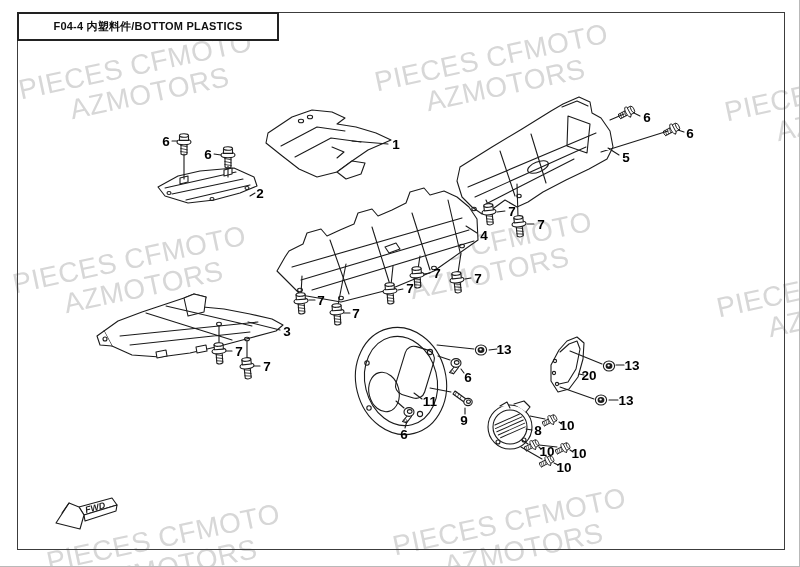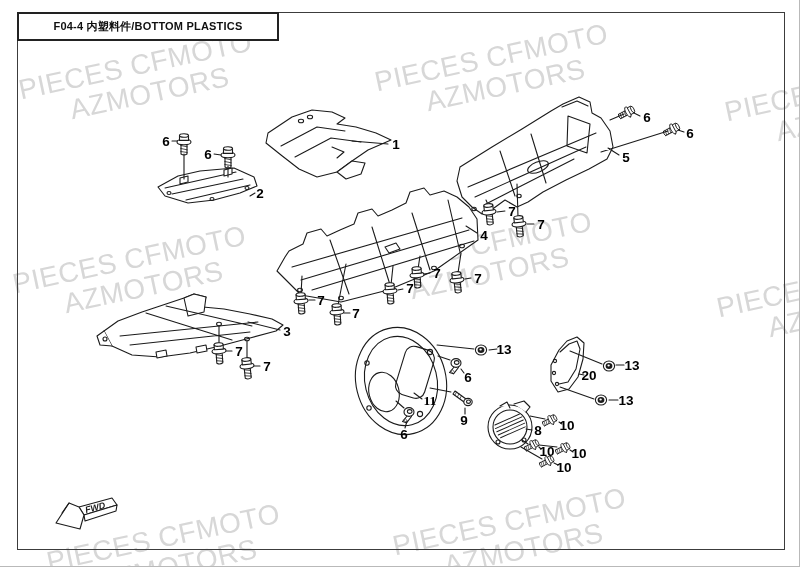--- a/index.html
+++ b/index.html
@@ -216,20 +216,20 @@
       <span class="part-label" style="left: 356px; top: 313px;">7</span>
       <span class="part-label" style="left: 321px; top: 300px;">7</span>
       <span class="part-label" style="left: 239px; top: 351px;">7</span>
       <span class="part-label" style="left: 267px; top: 366px;">7</span>
       <span class="part-label" style="left: 538px; top: 430px;">8</span>
       <span class="part-label" style="left: 464px; top: 420px;">9</span>
       <span class="part-label" style="left: 567px; top: 425px;">10</span>
       <span class="part-label" style="left: 547px; top: 451px;">10</span>
       <span class="part-label" style="left: 579px; top: 453px;">10</span>
       <span class="part-label" style="left: 564px; top: 467px;">10</span>
-      <span class="part-label" style="left: 430px; top: 401px; font-family: Liberation Serif, serif;">11</span>
+      <span class="part-label" style="left: 430px; top: 401px;">11</span>
       <span class="part-label" style="left: 589px; top: 375px;">20</span>
       <span class="part-label" style="left: 504px; top: 349px;">13</span>
       <span class="part-label" style="left: 632px; top: 365px;">13</span>
       <span class="part-label" style="left: 626px; top: 400px;">13</span>
     </div>
 
 </div>
 
 </body></html>

